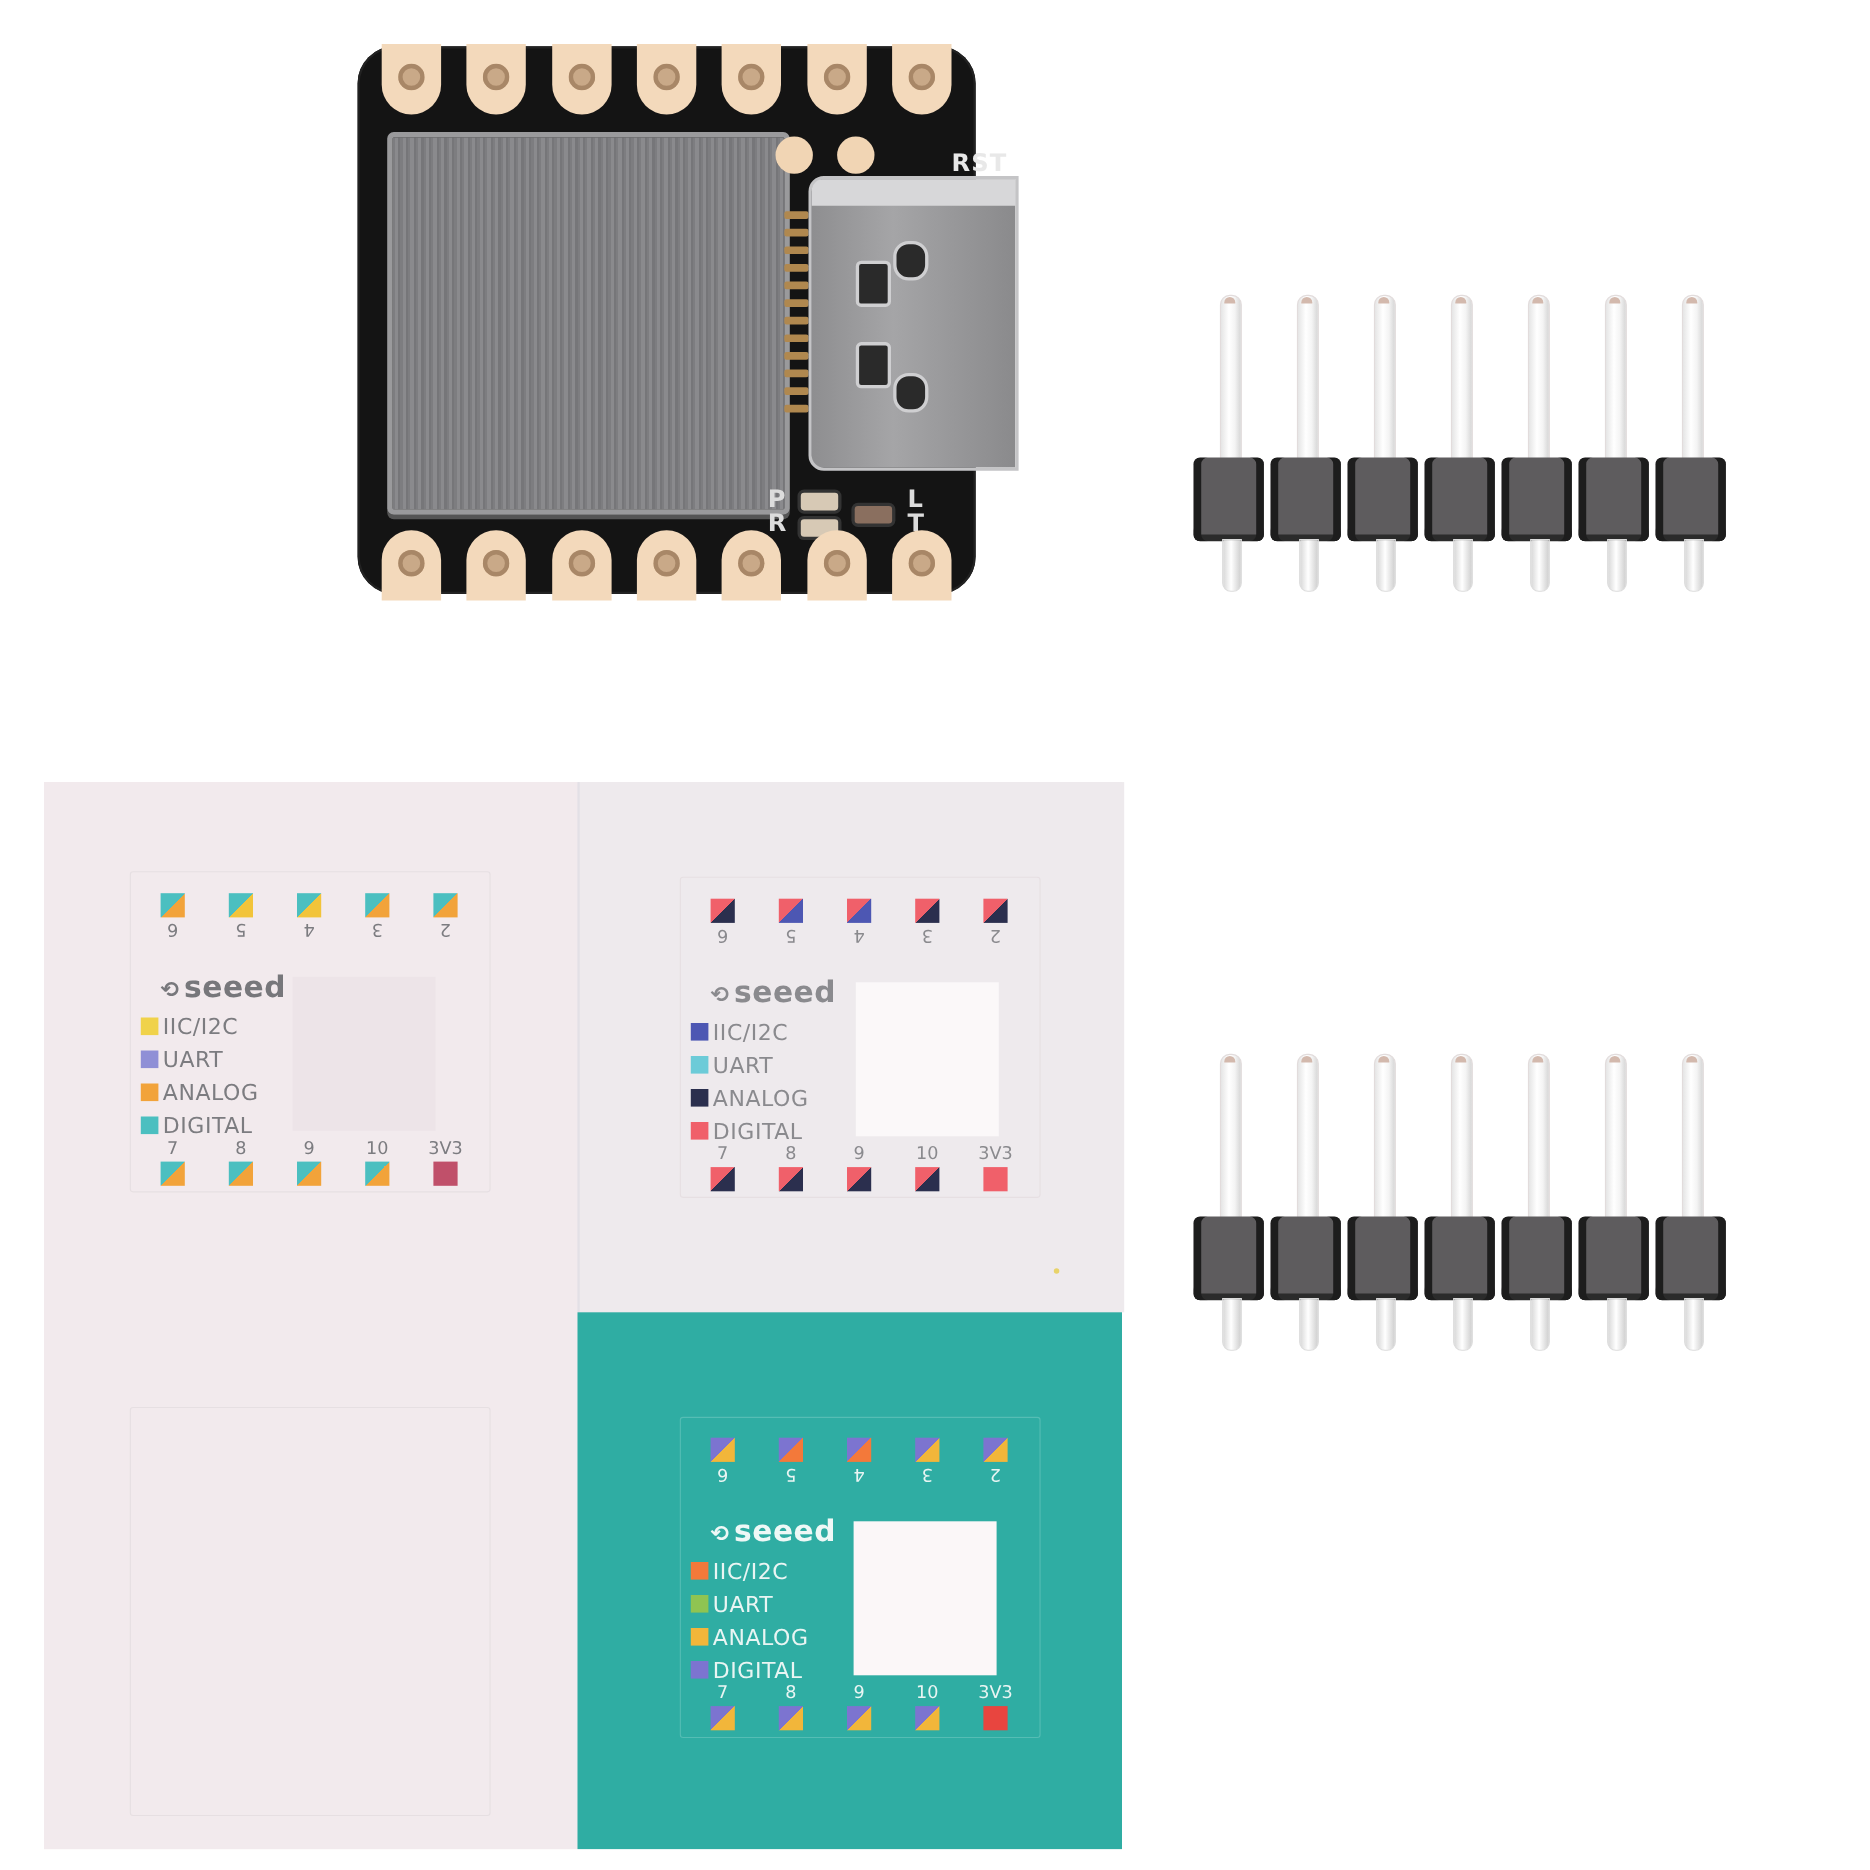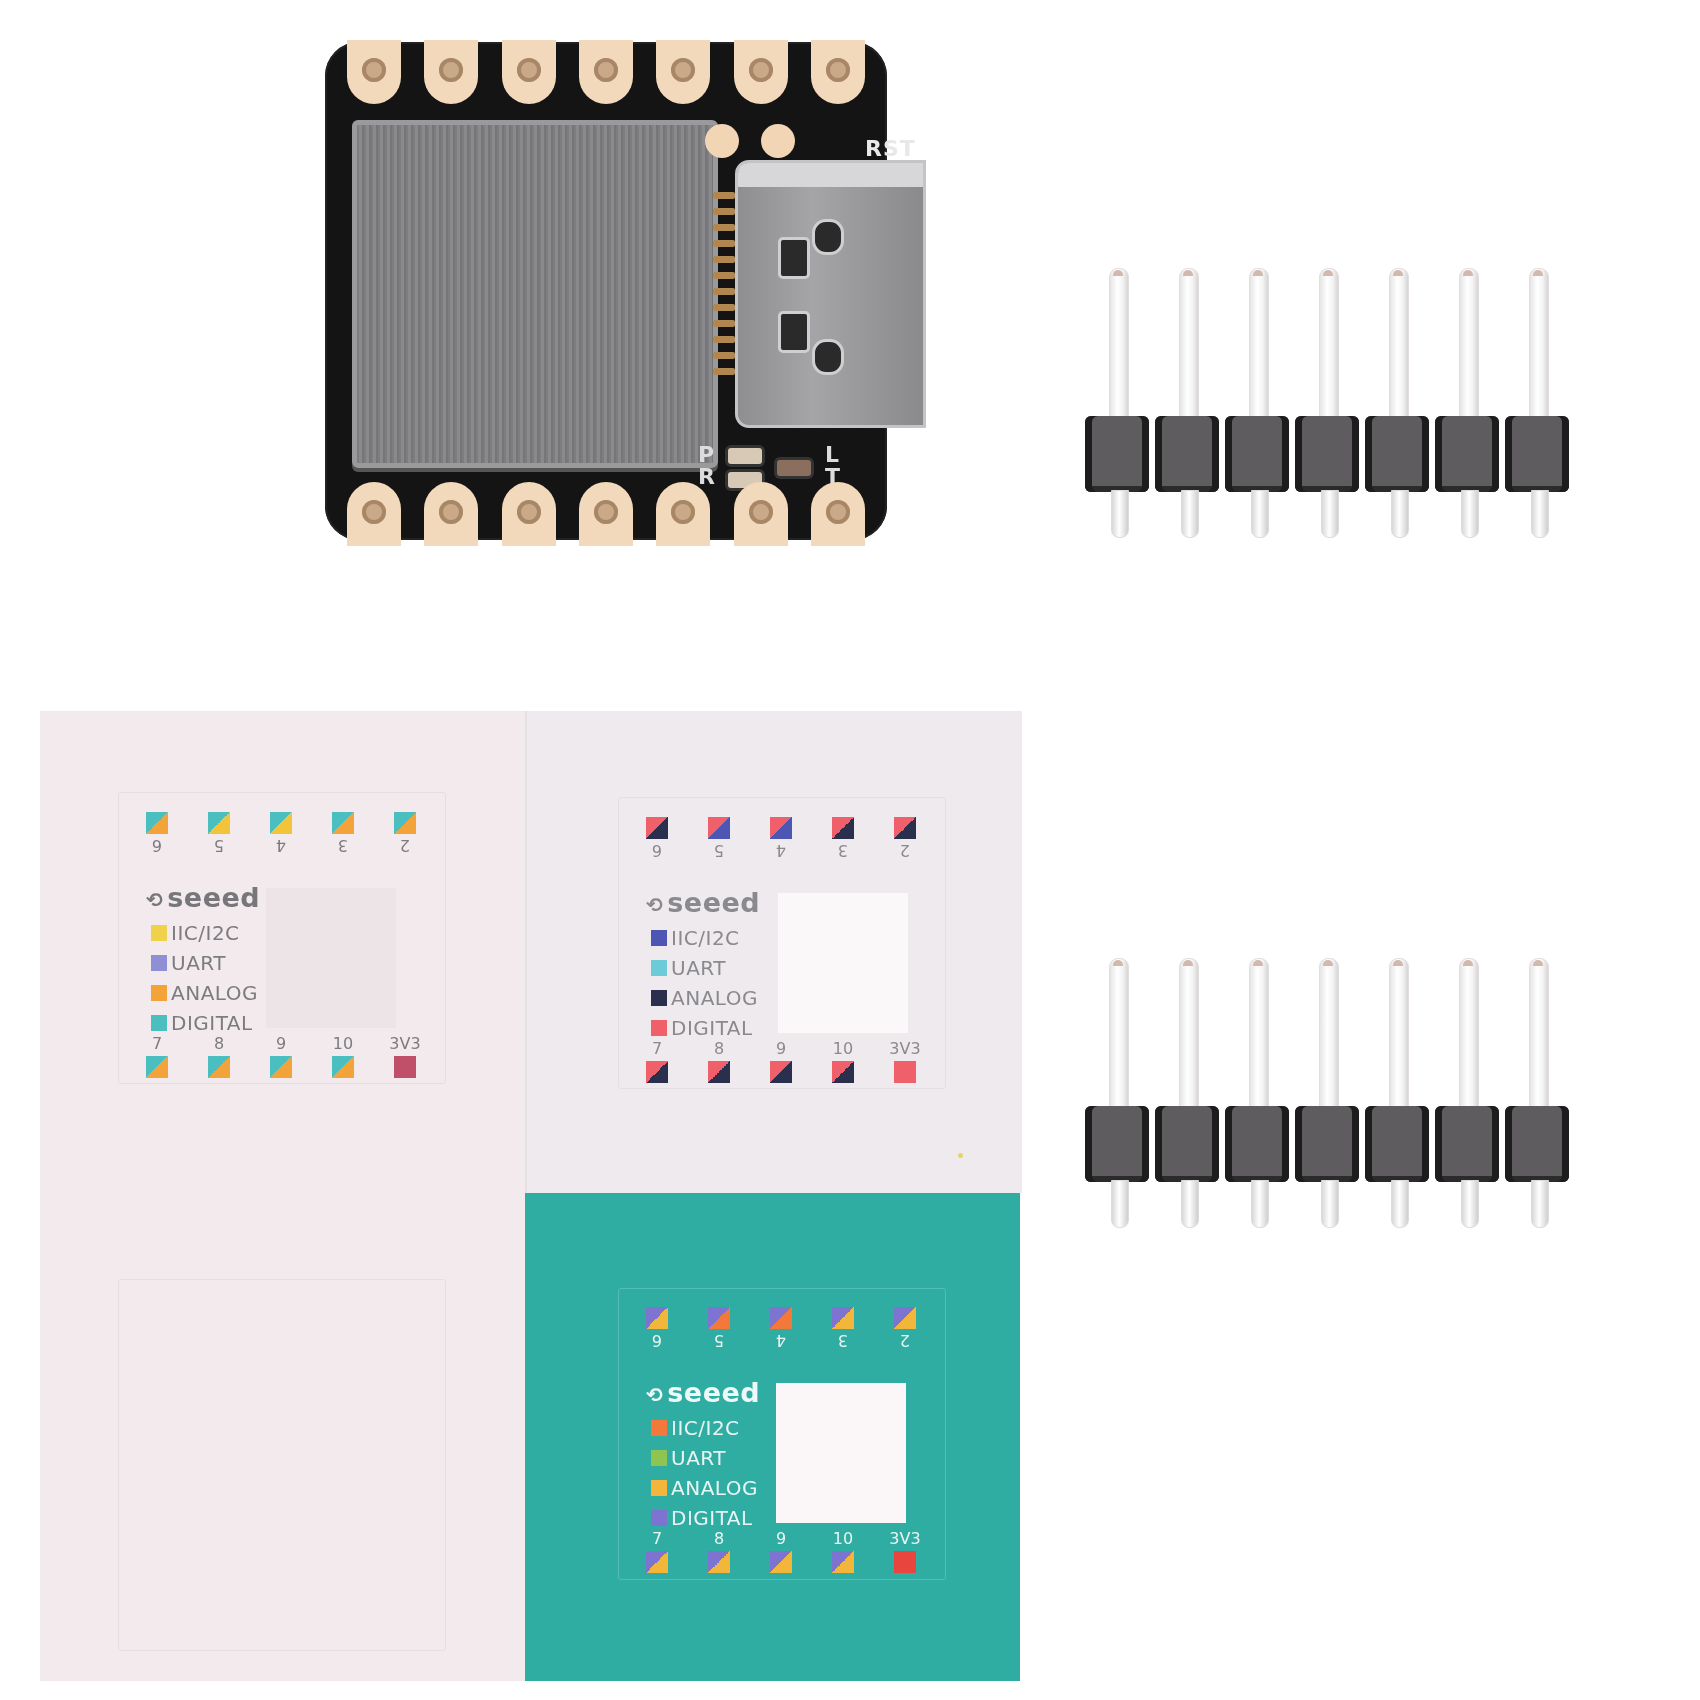--- a/index.html
+++ b/index.html
@@ -68,21 +68,21 @@
   .sheet-left { position: absolute; left: 0; top: 0; width: 485px; height: 970px; background: #f2eaed; }
   .sheet-right-top { position: absolute; left: 485px; top: 0; width: 495px; height: 482px; background: #eeeaed; border-left: 2px solid #e3e0e6; }
   .sheet-teal { position: absolute; left: 485px; top: 482px; width: 495px; height: 488px; background: #2fada3; }
   .label-frame { position: absolute; border: 1px solid #e6dfe2; border-radius: 3px; }
   .sticker { position: absolute; width: 300px; height: 285px; }
   .pin-sq { position: absolute; width: 22px; height: 22px; }
   .pin-num { position: absolute; font-size: 16px; width: 40px; text-align: center; }
   .pin-num.flip { transform: rotate(180deg); }
   .brand { position: absolute; left: 28px; top: 70px; font-size: 27px; font-weight: bold; letter-spacing: 0.5px; }
   .brand .logo { font-size: 20px; margin-right: 4px; }
-  .legend { position: absolute; left: 33px; top: 106px; }
+  .legend { position: absolute; left: 10px; top: 106px; }
   .legend-item { height: 30px; display: flex; align-items: center; font-size: 20px; letter-spacing: 0.5px; }
   .legend-swatch { width: 16px; height: 16px; margin-right: 4px; }
   .chip-window { position: absolute; left: 148px; top: 76px; width: 130px; height: 140px; }
   .dot-speck { position: absolute; left: 958px; top: 1153px; width: 5px; height: 5px; border-radius: 50%; background: #e8d36a; }
 </style>
 </head>
 <body>
 
 <div class="board">
   <div class="pad-row top">

